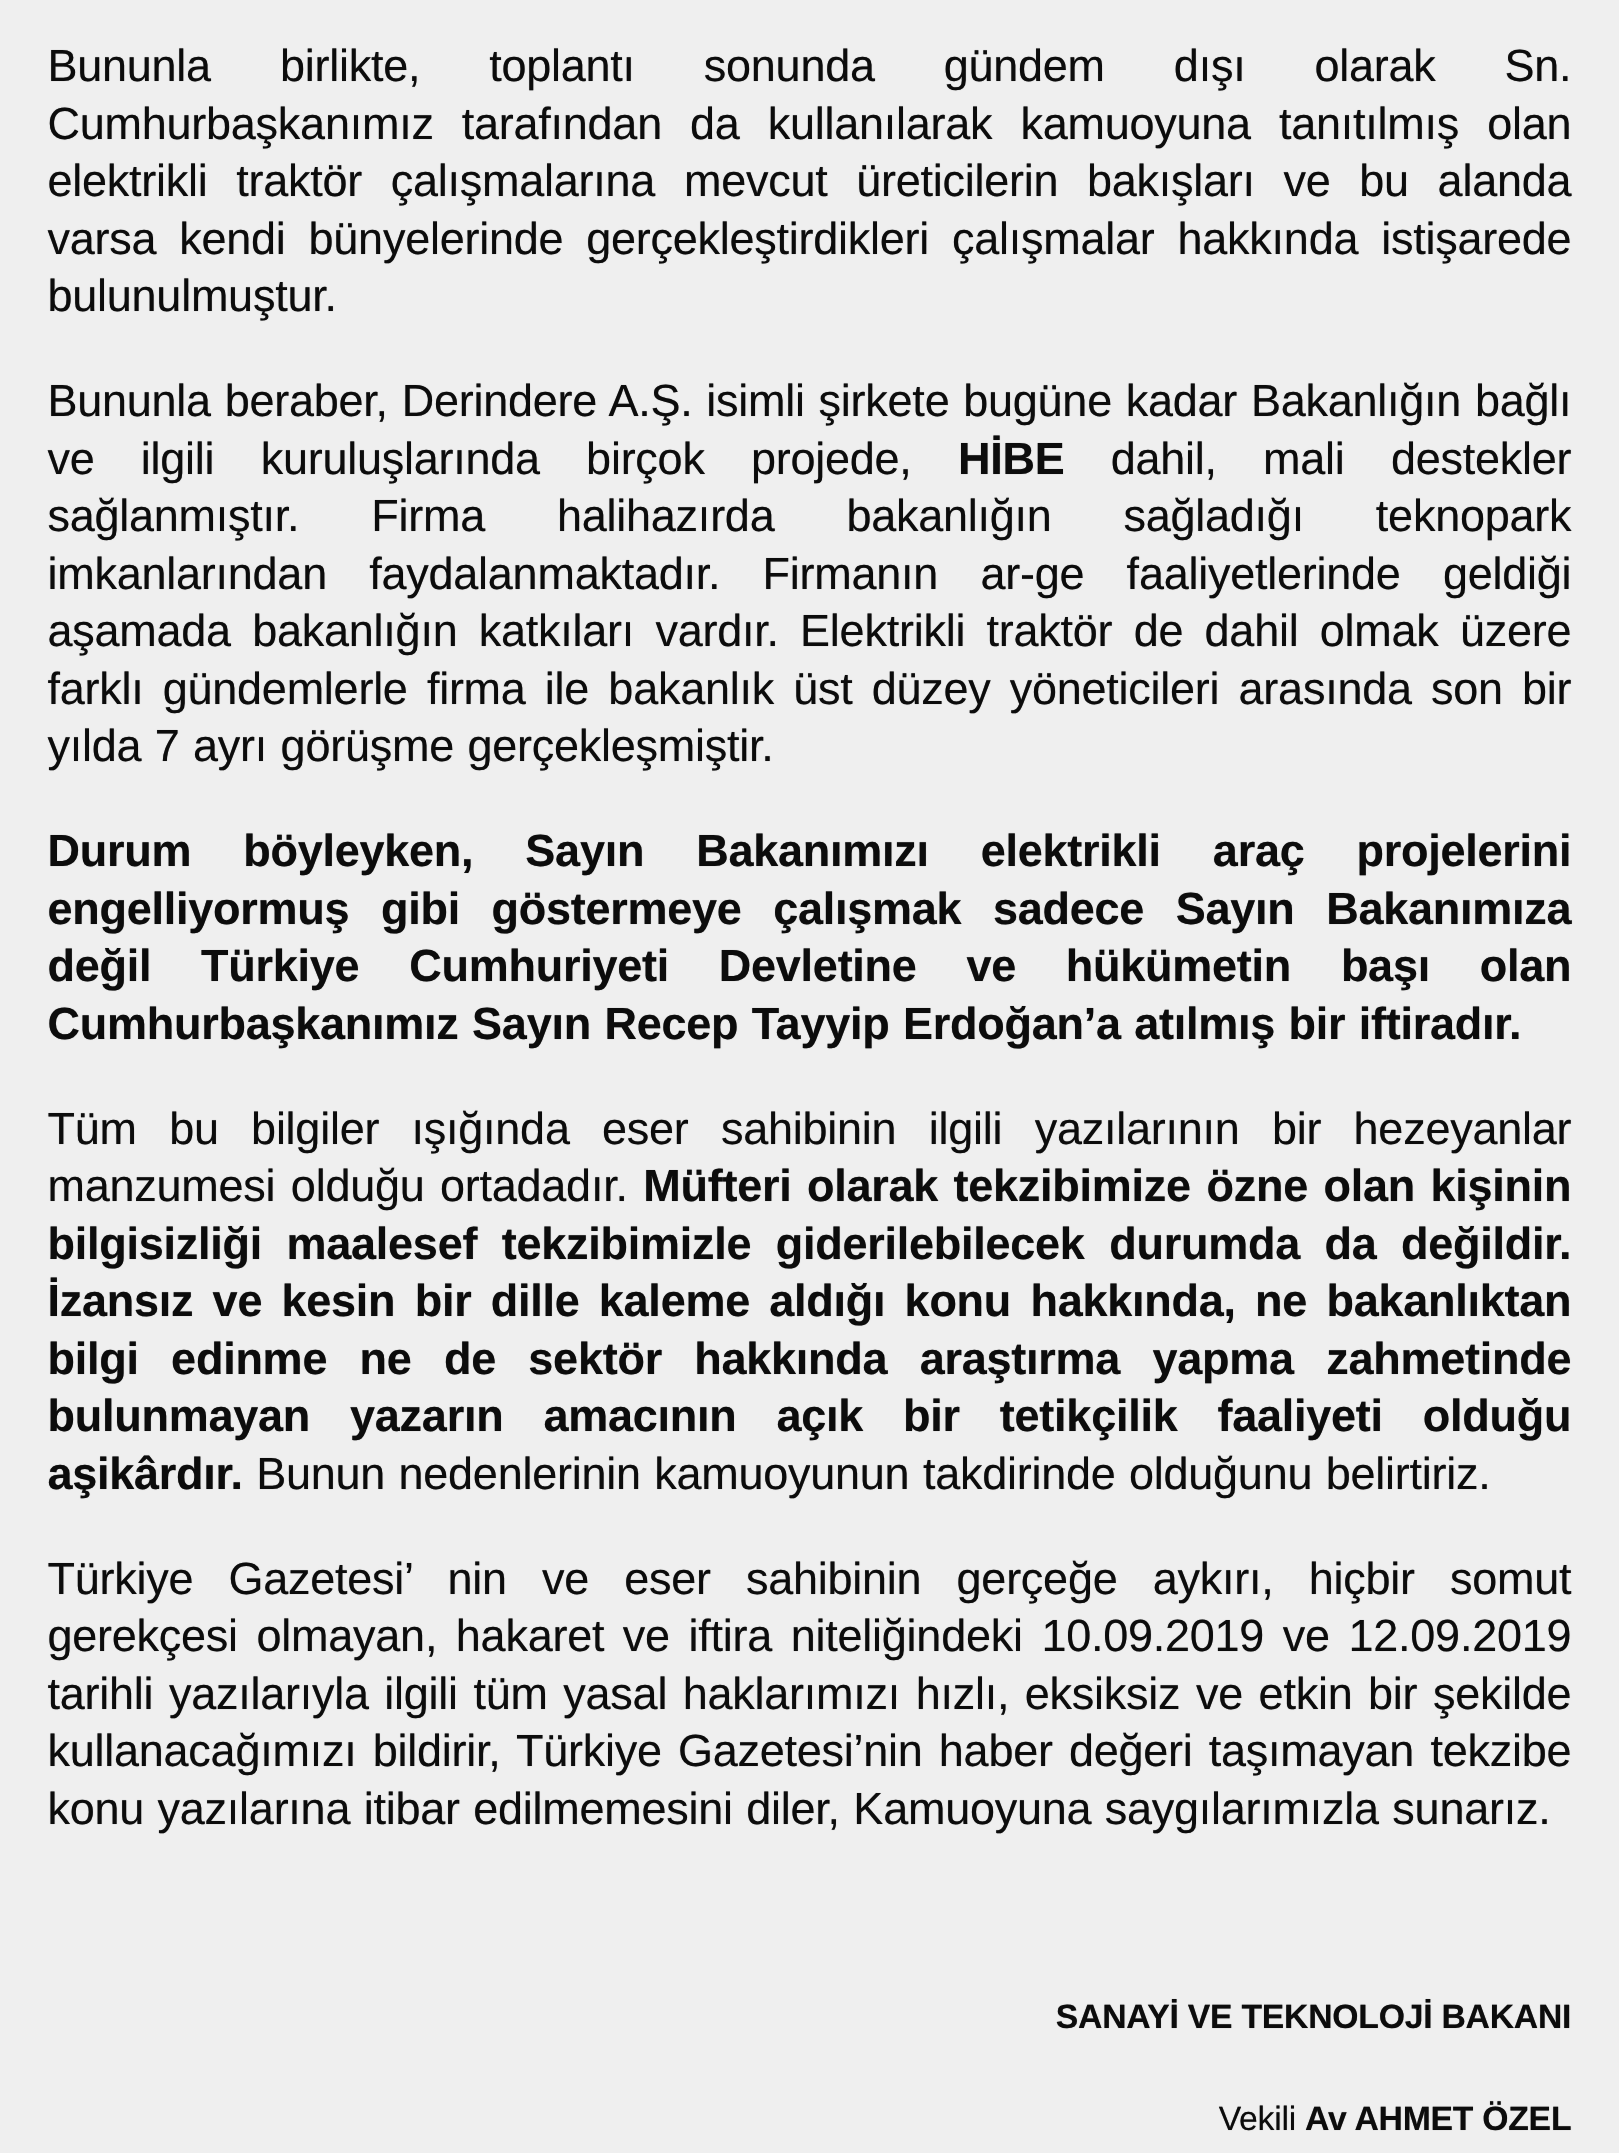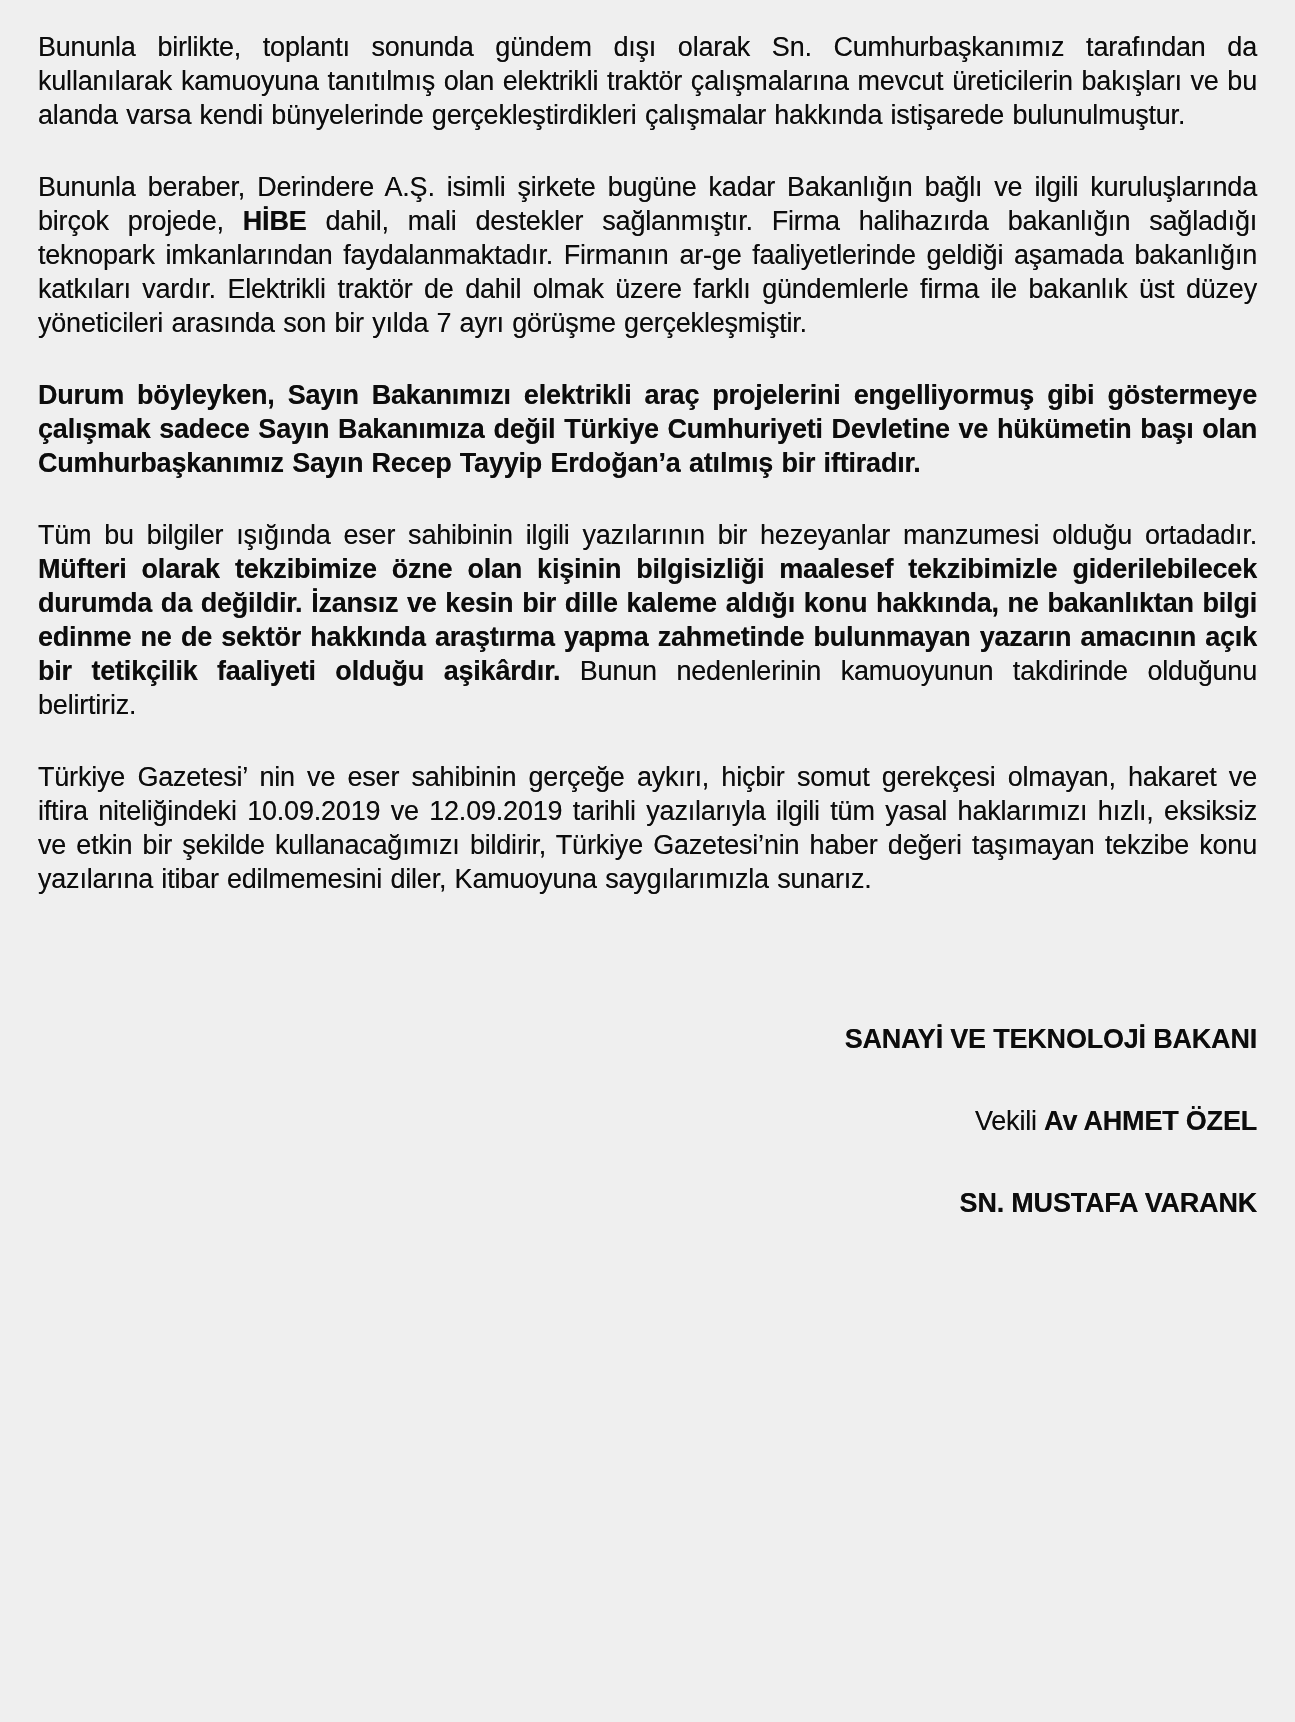--- a/index.html
+++ b/index.html
@@ -12,22 +12,22 @@
     font-family: "Liberation Sans", "DejaVu Sans", sans-serif;
     padding: 30px 38px 30px 38px;
     overflow: hidden;
   }
   .page {
     width: 100%;
     height: 100%;
   }
   p.para {
     margin: 0 0 38px 0;
-    font-size: 27px;
-    line-height: 34px;
+    font-size: 36px;
+    line-height: 46px;
     text-align: justify;
     letter-spacing: -0.2px;
     word-spacing: 1px;
     hyphens: none;
     text-shadow: 0 0 0.6px rgba(0,0,0,0.55);
   }
   .b { font-weight: 700; }
   .signature {
     margin-top: 120px;
     text-align: right;

